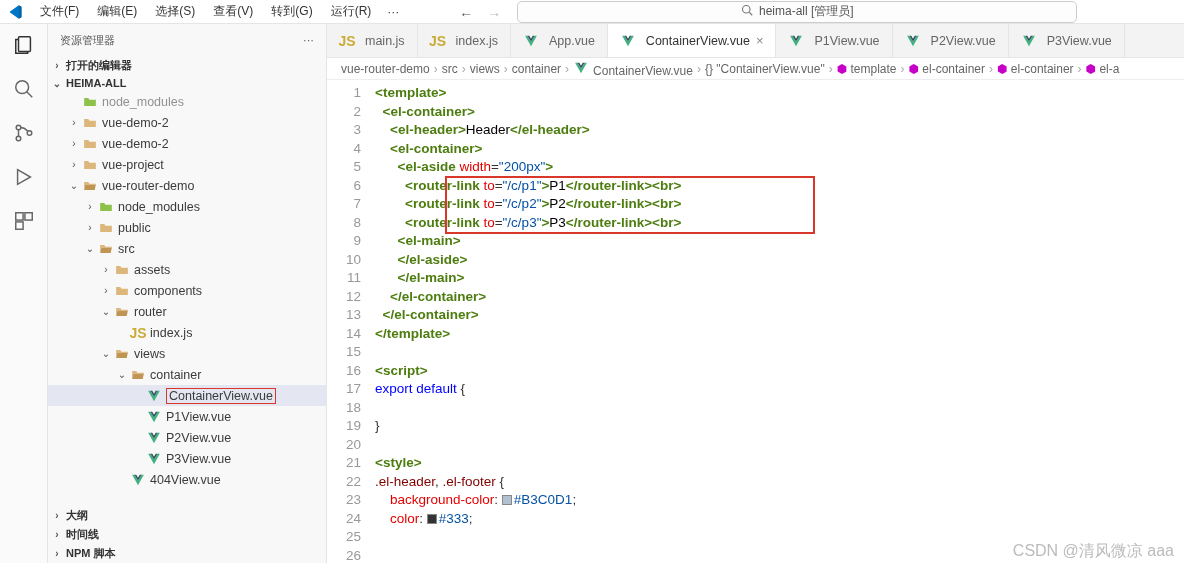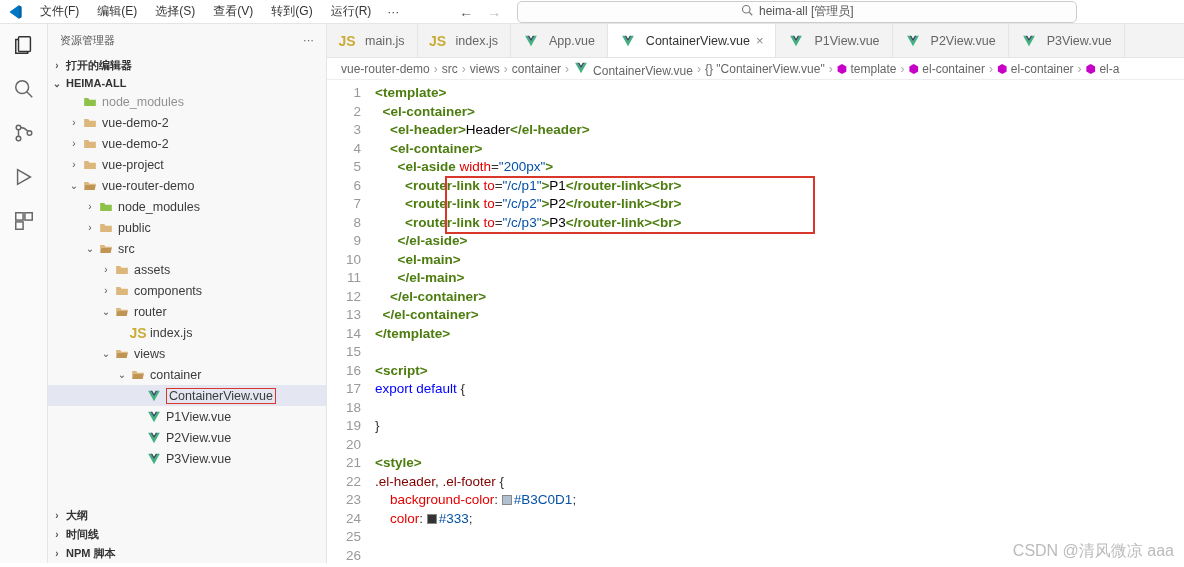--- a/index.html
+++ b/index.html
@@ -313,20 +313,31 @@
           <span class="indent" style="width:84px"></span>
           <span class="chev"></span>
           <span class="tree-icon icon-vue">
             <svg width="14" height="14" viewBox="0 0 24 24">
               <path fill="#3fb27f" d="M2 3h4l6 10 6-10h4L12 21z"></path>
               <path fill="#35495e" d="M6 3h3l3 5 3-5h3l-6 10z"></path>
             </svg>
           </span>
           <span>P3View.vue</span>
         </div>
+        <div class="tree-row">
+          <span class="indent" style="width:68px"></span>
+          <span class="chev"></span>
+          <span class="tree-icon icon-vue">
+            <svg width="14" height="14" viewBox="0 0 24 24">
+              <path fill="#3fb27f" d="M2 3h4l6 10 6-10h4L12 21z"></path>
+              <path fill="#35495e" d="M6 3h3l3 5 3-5h3l-6 10z"></path>
+            </svg>
+          </span>
+          <span>404View.vue</span>
+        </div>
       </div>
     <div class="section-h">
         <span class="chev">›</span>
         <span>大纲</span>
       </div>
     <div class="section-h">
         <span class="chev">›</span>
         <span>时间线</span>
       </div>
     <div class="section-h">
@@ -450,22 +461,22 @@
       <div class="lines" id="lines">
         <div class="red-box" style="left:70px;top:96px;width:370px;height:58px;"></div>
       <div class="line"><span class="tag">&lt;template&gt;</span></div>
           <div class="line">  <span class="tag">&lt;el-container&gt;</span></div>
           <div class="line">    <span class="tag">&lt;el-header&gt;</span><span class="txt">Header</span><span class="tag">&lt;/el-header&gt;</span></div>
           <div class="line">    <span class="tag">&lt;el-container&gt;</span></div>
           <div class="line">      <span class="tag">&lt;el-aside</span> <span class="attr">width</span>=<span class="str">"200px"</span><span class="tag">&gt;</span></div>
           <div class="line">        <span class="tag">&lt;router-link</span> <span class="attr">to</span>=<span class="str">"/c/p1"</span><span class="tag">&gt;</span><span class="txt">P1</span><span class="tag">&lt;/router-link&gt;&lt;br&gt;</span></div>
           <div class="line">        <span class="tag">&lt;router-link</span> <span class="attr">to</span>=<span class="str">"/c/p2"</span><span class="tag">&gt;</span><span class="txt">P2</span><span class="tag">&lt;/router-link&gt;&lt;br&gt;</span></div>
           <div class="line">        <span class="tag">&lt;router-link</span> <span class="attr">to</span>=<span class="str">"/c/p3"</span><span class="tag">&gt;</span><span class="txt">P3</span><span class="tag">&lt;/router-link&gt;&lt;br&gt;</span></div>
+          <div class="line">      <span class="tag">&lt;el-main&gt;</span></div>
           <div class="line">      <span class="tag">&lt;/el-aside&gt;</span></div>
-          <div class="line">      <span class="tag">&lt;el-main&gt;</span></div>
           <div class="line">      <span class="tag">&lt;/el-main&gt;</span></div>
           <div class="line">    <span class="tag">&lt;/el-container&gt;</span></div>
           <div class="line">  <span class="tag">&lt;/el-container&gt;</span></div>
           <div class="line"><span class="tag">&lt;/template&gt;</span></div>
           <div class="line">&nbsp;</div>
           <div class="line"><span class="tag">&lt;script&gt;</span></div>
           <div class="line"><span class="kw">export default</span> {</div>
           <div class="line">&nbsp;</div>
           <div class="line">}</div>
           <div class="line">&nbsp;</div>

